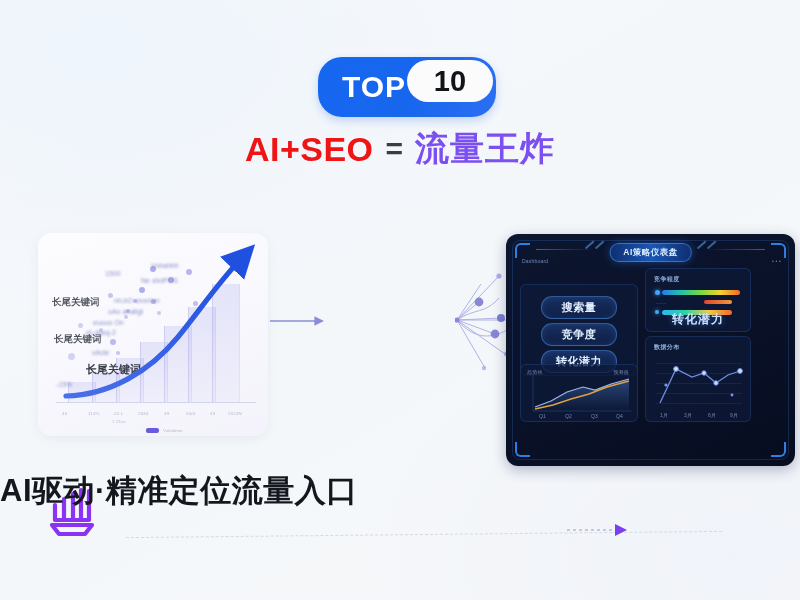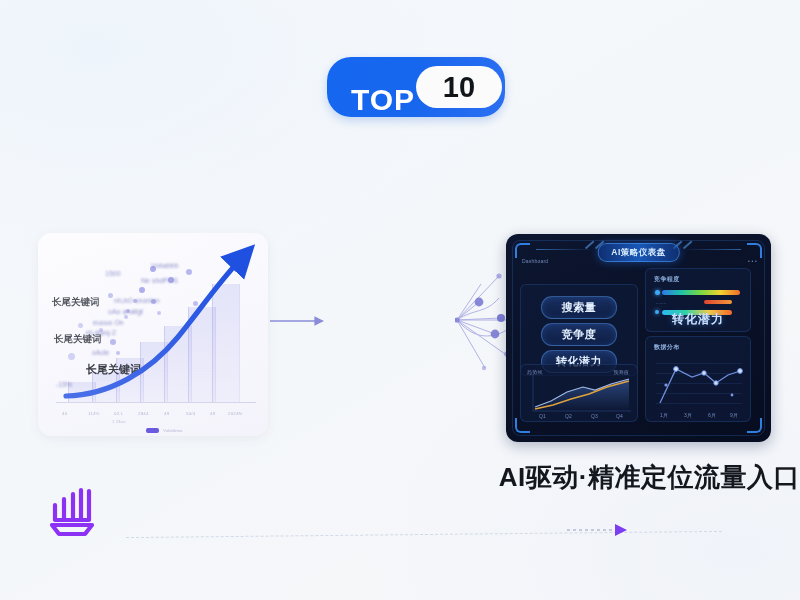--- a/index.html
+++ b/index.html
@@ -16,39 +16,39 @@
     width: 800px; height: 600px;
     background:
       radial-gradient(ellipse 700px 420px at 12% 8%, #eef4fb 0%, rgba(238,244,251,0) 62%),
       radial-gradient(ellipse 620px 380px at 92% 92%, #f0f3f9 0%, rgba(240,243,249,0) 60%),
       linear-gradient(150deg, #f7fafd 0%, #f4f7fa 45%, #f6f7f9 100%);
     overflow: hidden;
   }
 
   
   #top-badge {
-    position: absolute; left: 327px; top: 57px;
+    position: absolute; left: 318px; top: 57px;
     width: 178px; height: 60px;
     background: linear-gradient(100deg, #1667f0 0%, #1766ee 50%, #2b6ff2 100%);
     border-radius: 24px;
     box-shadow: 0 4px 10px rgba(25,90,210,.22);
-    display: flex; align-items: flex-end;
+    display: flex; align-items: center;
   }
   #top-badge .tb-label {
     color: #ffffff;
     font-size: 30px; font-weight: bold;
     letter-spacing: 1px;
     margin-left: 24px;
   }
   #top-badge .tb-pill {
     position: absolute; right: 3px; top: 3px;
     width: 86px; height: 42px;
     background: #fbfbfb;
     border-radius: 21px;
-    display: flex; align-items: center; justify-content: center; margin-top: 6px;
+    display: flex; align-items: center; justify-content: center;
   }
   #top-badge .tb-num {
     color: #111418;
     font-size: 29px; font-weight: bold;
     letter-spacing: 0px;
   }
 
   
   #headline {
     position: absolute; left: 0; top: 126px;
@@ -160,21 +160,21 @@
   #nodes { position: absolute; left: 455px; top: 268px; }
 
   
   #dash {
     position: absolute; left: 506px; top: 234px;
     width: 257px; height: 200px;
     border-radius: 12px;
     background: linear-gradient(155deg, #0d1630 0%, #0a1229 45%, #070d20 100%);
     box-shadow: 0 4px 14px rgba(20,35,80,.30);
     overflow: hidden;
-    padding: 4px;
+    padding: 16px;
   }
   #dash .dash-inner {
     position: absolute; left: 6px; top: 6px; right: 6px; bottom: 6px;
     border: 1px solid rgba(60,130,230,.22); border-radius: 8px;
   }
   #dash .corner {
     position: absolute; width: 13px; height: 13px;
     border-color: #2f7fe0; border-style: solid; border-width: 0;
   }
   #dash .c-tl { left: 9px;  top: 9px;    border-left-width: 2px; border-top-width: 2px; border-top-left-radius: 6px; }
@@ -243,23 +243,23 @@
     color: #8fb2e0; font-size: 6px; font-weight: bold;
     letter-spacing: .4px; filter: blur(.4px); white-space: nowrap;
   }
   #dash .grid-l {
     position: absolute; height: 1px; background: rgba(60,110,190,.16);
   }
 
   
   #bottom-icon { position: absolute; left: 44px; top: 483px; }
   #bottom-title {
-    position: absolute; left: 0; top: 460px; width: 800px;
-    text-align: right;
-    font-size: 26px; font-weight: bold; color: #14181e;
+    position: absolute; left: 0; top: 470px; width: 800px;
+    text-align: left;
+    font-size: 31px; font-weight: bold; color: #14181e;
     letter-spacing: .5px; white-space: nowrap;
   }
   #dash-sep {
     position: absolute; left: 126px; top: 534px; width: 596px; height: 0;
     border-top: 1px dashed #d2dae6;
     transform: rotate(-0.6deg);
   }
   #logos {
     position: absolute; left: 416px; top: 521px;
     display: flex; align-items: center; gap: 10px;
@@ -284,20 +284,23 @@
 
 <div id="stage">
 
   <div id="top-badge">
     <div class="tb-label">TOP</div>
     <div class="tb-pill">
       <span class="tb-num">10</span>
     </div>
   </div>
 
+  <div id="headline">
+    <span class="hl-red">AI+SEO</span><span class="hl-eq">=</span><span class="hl-purple">流量王炸</span>
+  </div>
 
 
   <div id="chart-card">
 
     <div class="bars">
       <div class="bar" style="left:8px;   height:20px;"></div>
       <div class="bar" style="left:32px;  height:30px;"></div>
       <div class="bar" style="left:56px;  height:44px;"></div>
       <div class="bar" style="left:80px;  height:60px;"></div>
       <div class="bar" style="left:104px; height:76px;"></div>

